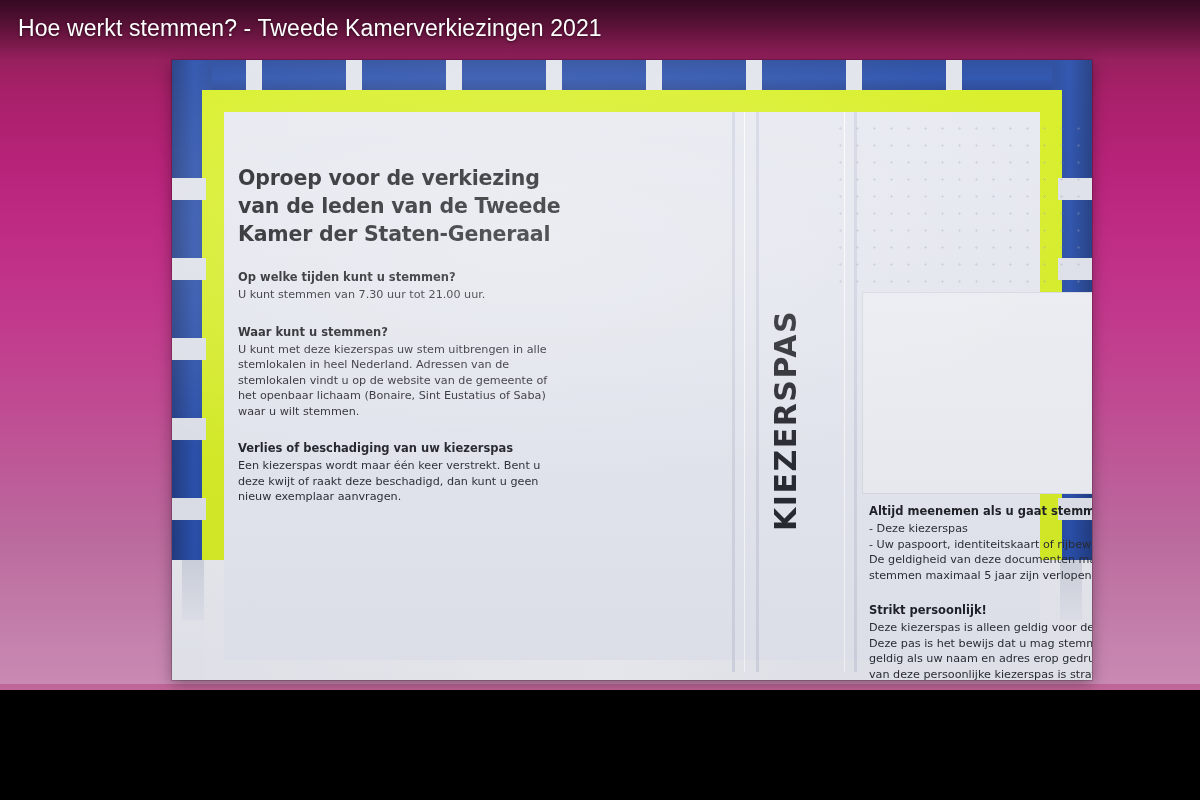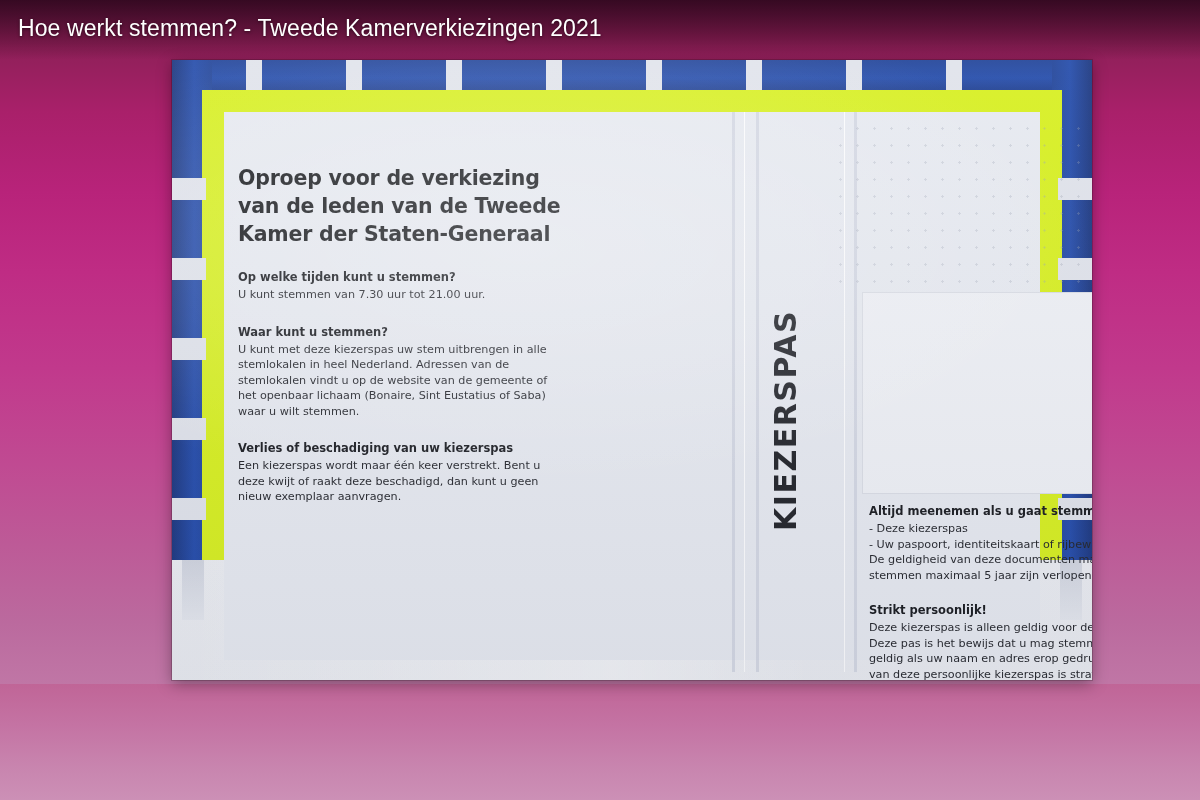--- a/index.html
+++ b/index.html
@@ -10,21 +10,21 @@
   body {
     width: 1200px;
     height: 800px;
     overflow: hidden;
     font-family: "Liberation Sans", sans-serif;
   }
 
   #stage {
     position: relative;
     width: 1200px;
-    height: 800px;
+    height: 690px;
     background: linear-gradient(180deg,
        #6f1b47 0%,
        #8f2059 6%,
        #a9206a 14%,
        #b8237a 24%,
        #bf2c84 34%,
        #c1398c 46%,
        #c04a92 58%,
        #bd5a97 68%,
        #bb6a9e 78%,

